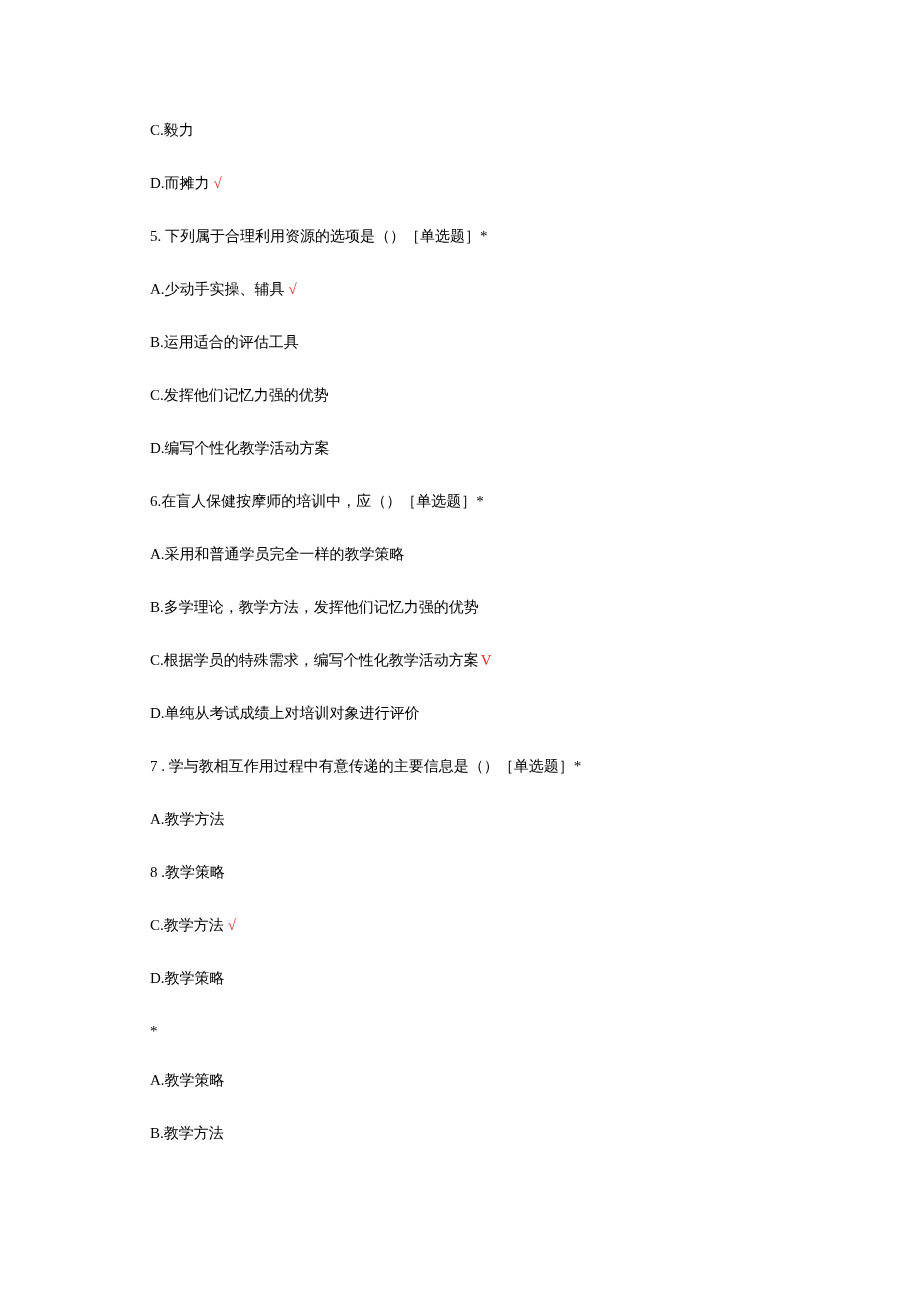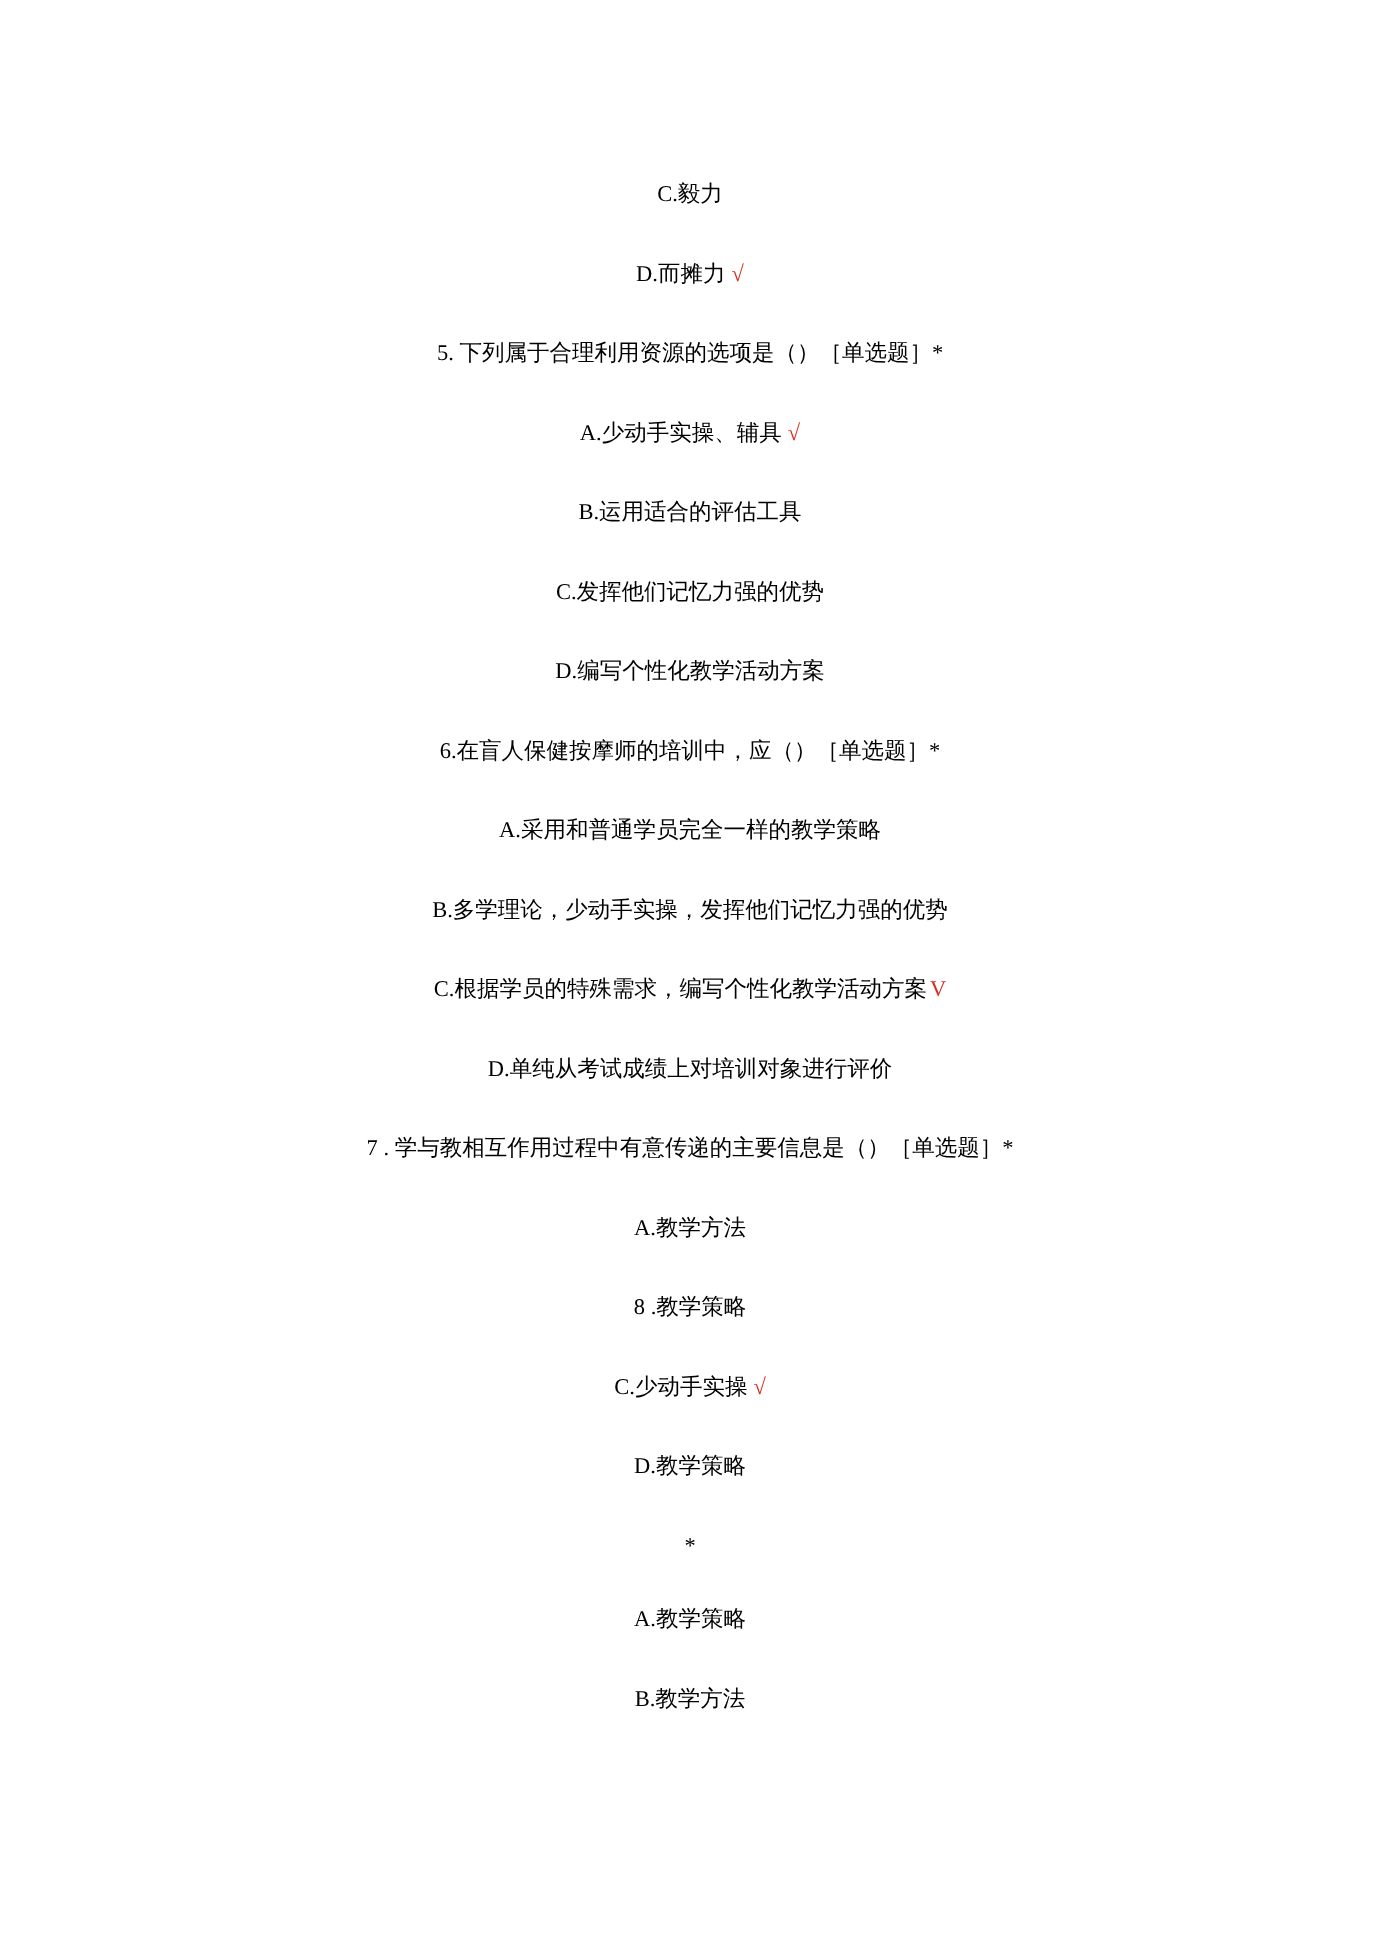--- a/index.html
+++ b/index.html
@@ -1,19 +1,18 @@
 <!DOCTYPE html>
 <html><head>
   <meta charset="utf-8">
   <style>
     * {
       margin: 0;
       padding: 0;
       box-sizing: border-box;
-      text-align: center;
     }
     body {
       background: #ffffff;
       font-family: "SimSun", "宋体", serif;
       width: 920px;
       padding: 120px 150px 80px 150px;
       font-size: 15px;
       line-height: 1.4;
       color: #000000;
     }
@@ -65,21 +64,21 @@
 
 <div class="line">
   <span>6.在盲人保健按摩师的培训中，应（）［单选题］*</span>
 </div>
 
 <div class="line">
   <span>A.采用和普通学员完全一样的教学策略</span>
 </div>
 
 <div class="line">
-  <span>B.多学理论，少动手实操，发挥他们记忆力强的优势</span>
+  <span>B.多学理论，教学方法，发挥他们记忆力强的优势</span>
 </div>
 
 <div class="line">
   <span>C.根据学员的特殊需求，编写个性化教学活动方案</span><span class="correct-mark-v">V</span>
 </div>
 
 <div class="line">
   <span>D.单纯从考试成绩上对培训对象进行评价</span>
 </div>
 
@@ -89,21 +88,21 @@
 
 <div class="line">
   <span>A.教学方法</span>
 </div>
 
 <div class="line">
   <span>8    .教学策略</span>
 </div>
 
 <div class="line">
-  <span>C.少动手实操</span><span class="correct-mark">√</span>
+  <span>C.教学方法</span><span class="correct-mark">√</span>
 </div>
 
 <div class="line">
   <span>D.教学策略</span>
 </div>
 
 <div>
   <div class="asterisk-line">*</div>
 </div>
 

